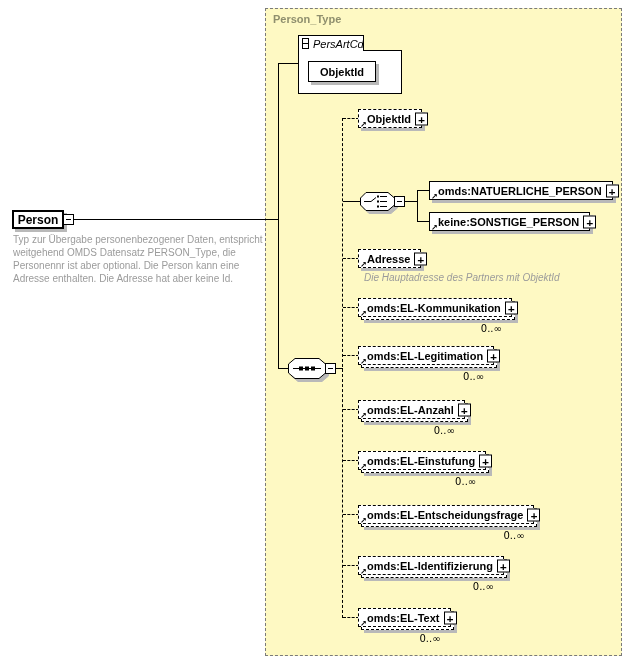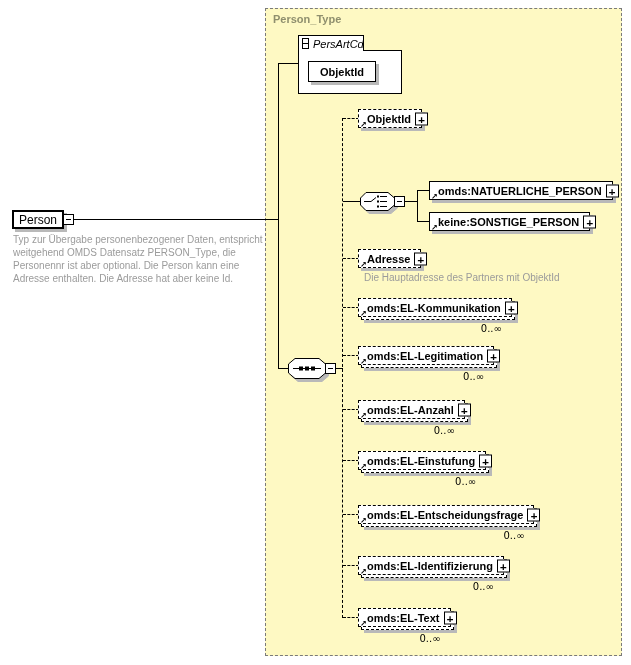--- a/index.html
+++ b/index.html
@@ -42,21 +42,21 @@
   .stack { position:absolute; left:3px; top:3px; width:100%; height:19px; box-sizing:border-box;
     border:1px dashed #000; background:#fff; z-index:1; box-shadow:3px 3px 0 #b9b9b9; }
   .card { position:relative; z-index:2; font-size:10px; text-align:right; padding-right:10px;
     margin-top:6px; font-family:"DejaVu Sans", sans-serif; color:#000; }
 
   .desc { position:absolute; font-size:10px; color:#9b9b9b; line-height:13px; }
 
   
   .rootbox { position:absolute; left:12px; top:210px; width:52px; height:19px; box-sizing:border-box;
     background:#fff; border:2px solid #000; display:flex; align-items:center; justify-content:center;
-    font-size:12px; font-weight:normal; box-shadow:3px 3px 0 #b9b9b9; }
+    font-size:12px; font-weight:bold; box-shadow:3px 3px 0 #b9b9b9; }
 
   
   .attr-tab { position:absolute; left:298px; top:35px; width:66px; height:16px; box-sizing:border-box;
     background:#fff; border:1px solid #000; border-bottom:none; display:flex; align-items:center;
     gap:4px; padding-left:3px; font-size:11px; font-style:italic; z-index:2; }
   .attr-tab .tabminus { position:relative; width:11px; height:11px; box-sizing:border-box;
     border:1px solid #000; background:#fff; display:flex; align-items:center; justify-content:center; }
   .attr-tab .tabminus::after { content:""; width:5px; height:1px; background:#000; }
   .attr-body { position:absolute; left:298px; top:50px; width:104px; height:44px; box-sizing:border-box;
     background:#fff; border:1px solid #000; z-index:1; }
@@ -150,21 +150,21 @@
     <span class="ref">↗</span>
     <span>keine:SONSTIGE_PERSON</span>
     <span class="plus">+</span>
   </div>
 
   <div class="ebox dashed" style="left:358px; top:249px;">
     <span class="ref">↗</span>
     <span>Adresse</span>
     <span class="plus">+</span>
   </div>
-  <div class="desc" style="left:364px; top:271px; width:250px;">Die Hauptadresse des Partners mit ObjektId</div>
+  <div class="desc" style="left:364px; top:271px; width:250px;font-style:italic;">Die Hauptadresse des Partners mit ObjektId</div>
 
   <div class="seq-item" style="left:358px; top:298px;">
     <div class="stack"></div>
     <div class="ebox dashed">
       <span class="ref">↗</span>
       <span>omds:EL-Kommunikation</span>
       <span class="plus">+</span>
     </div>
     <div class="card">0..∞</div>
   </div>

